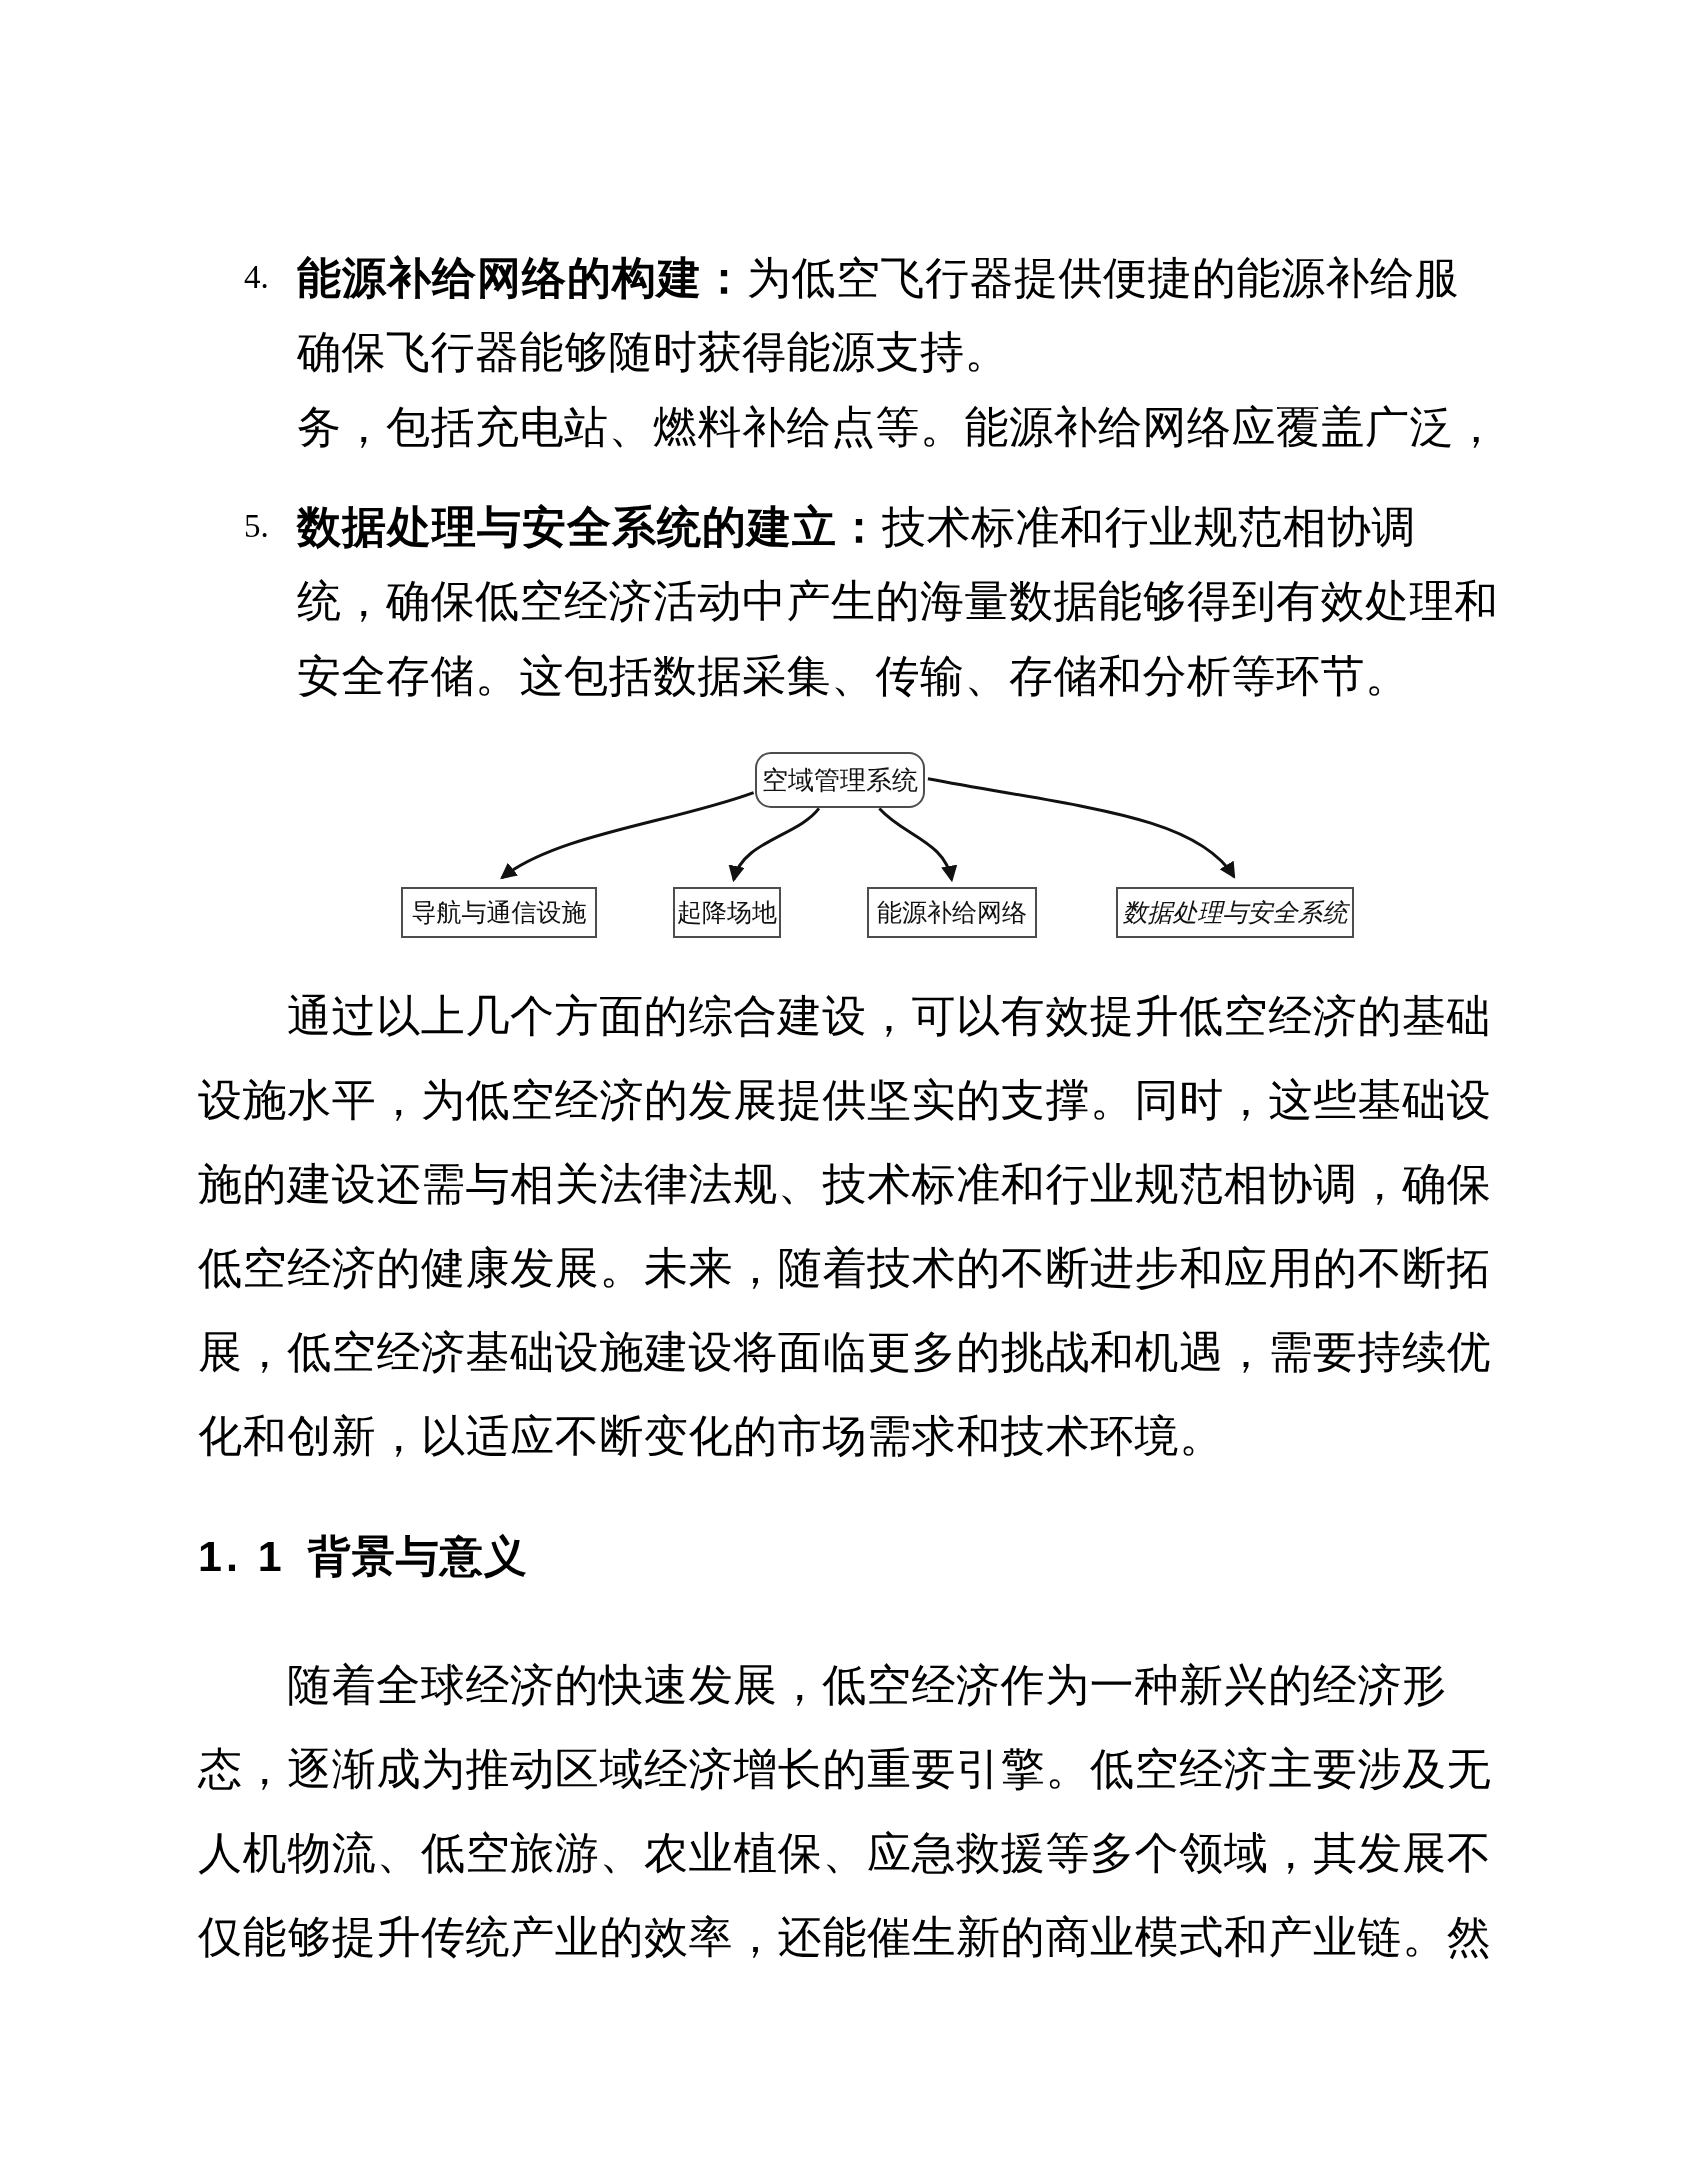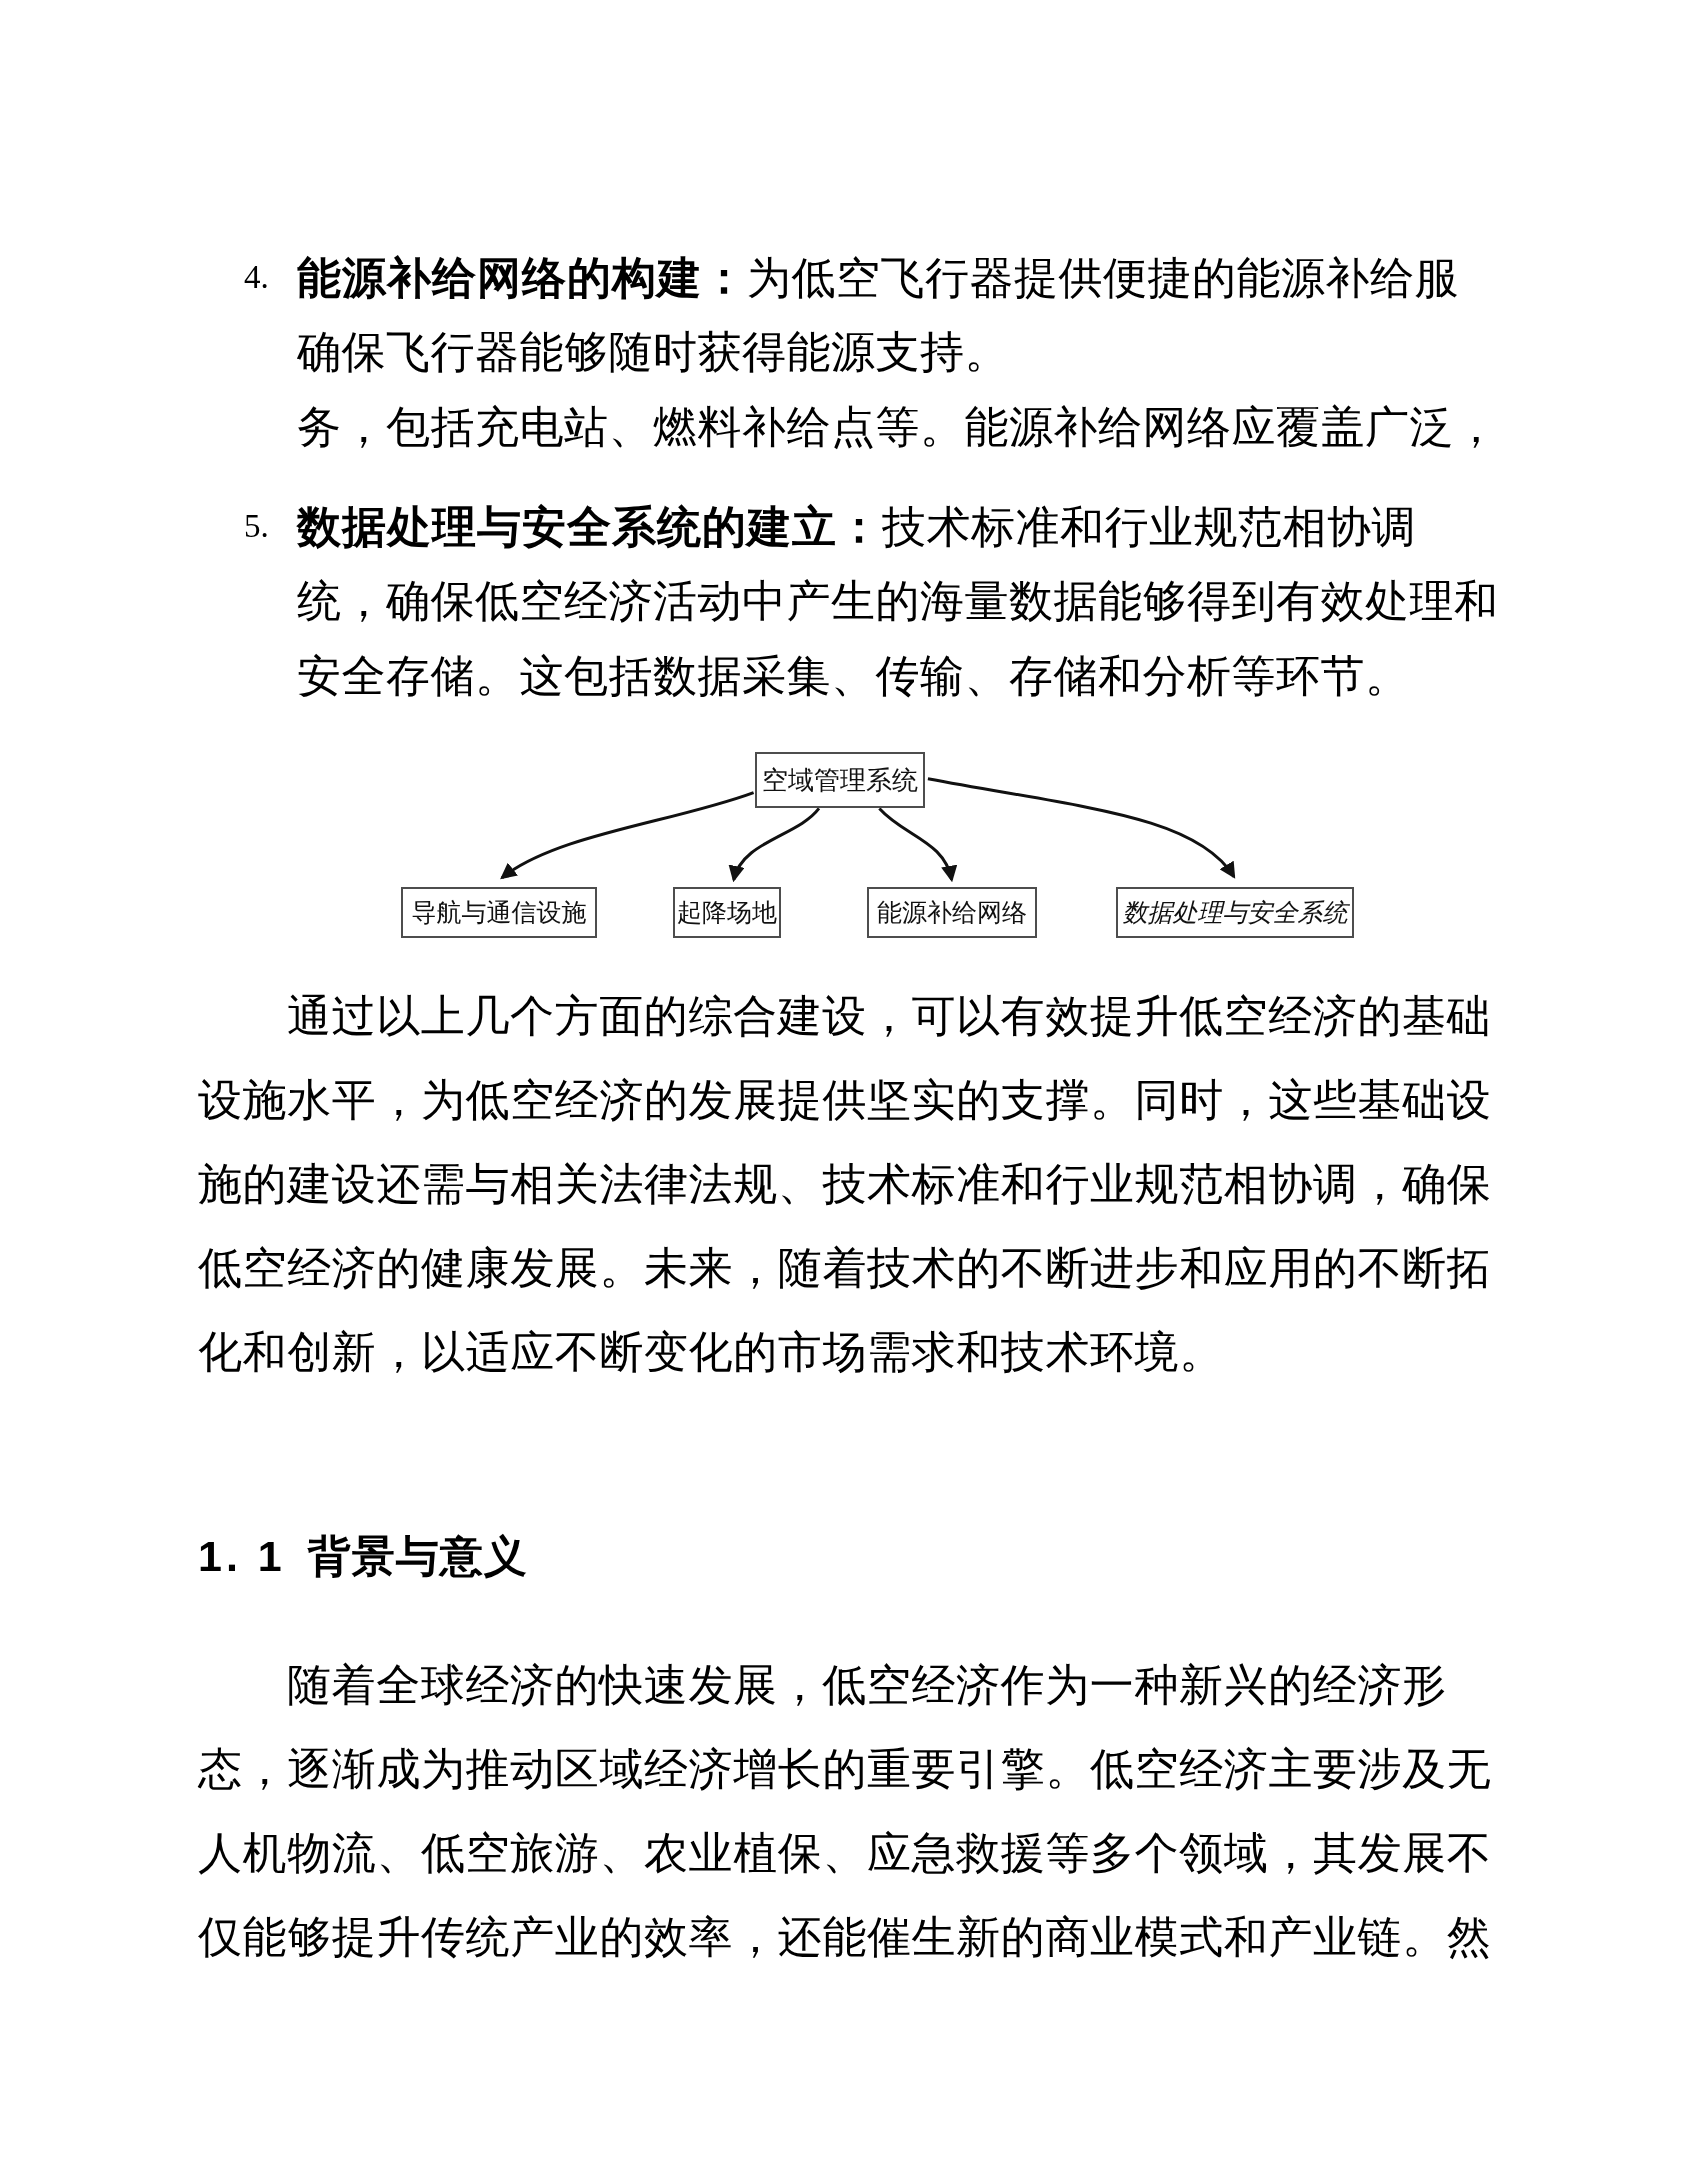--- a/index.html
+++ b/index.html
@@ -46,21 +46,21 @@
     position:absolute;
     box-sizing:border-box;
     border:2px solid #4d4d4d;
     background:#ffffff;
     display:flex;align-items:center;justify-content:center;
     font-family:"Liberation Sans","DejaVu Sans",sans-serif;
     font-size:25px;
     white-space:nowrap;
     color:#111;
   }
-  .dbox.root{left:458px;top:14px;width:170px;height:56px;font-size:26px;}
+  .dbox.root{left:458px;top:14px;width:170px;height:56px;font-size:26px;border-radius:16px;}
   .dbox.c0{left:104px;top:149px;width:196px;height:51px;}
   .dbox.c1{left:376px;top:149px;width:108px;height:51px;}
   .dbox.c2{left:570px;top:149px;width:170px;height:51px;}
   .dbox.c3{left:819px;top:149px;width:238px;height:51px;font-style:italic;}
   
   .para{
     position:absolute;
     left:198px;
     width:1307px;
   }
@@ -118,20 +118,21 @@
   <div class="dbox c1">起降场地</div>
   <div class="dbox c2">能源补给网络</div>
   <div class="dbox c3">数据处理与安全系统</div>
 </div>
 
 <div class="para" style="top:975px;">
   <div class="p-line indent">通过以上几个方面的综合建设，可以有效提升低空经济的基础</div>
   <div class="p-line">设施水平，为低空经济的发展提供坚实的支撑。同时，这些基础设</div>
   <div class="p-line">施的建设还需与相关法律法规、技术标准和行业规范相协调，确保</div>
   <div class="p-line">低空经济的健康发展。未来，随着技术的不断进步和应用的不断拓</div>
+  <div class="p-line">展，低空经济基础设施建设将面临更多的挑战和机遇，需要持续优</div>
   <div class="p-line">化和创新，以适应不断变化的市场需求和技术环境。</div>
 </div>
 
 <div class="sec-head">
   <span class="hnum">1. 1</span><span>背景与意义</span>
 </div>
 
 <div class="para" style="top:1644px;">
   <div class="p-line indent">随着全球经济的快速发展，低空经济作为一种新兴的经济形</div>
   <div class="p-line">态，逐渐成为推动区域经济增长的重要引擎。低空经济主要涉及无</div>

